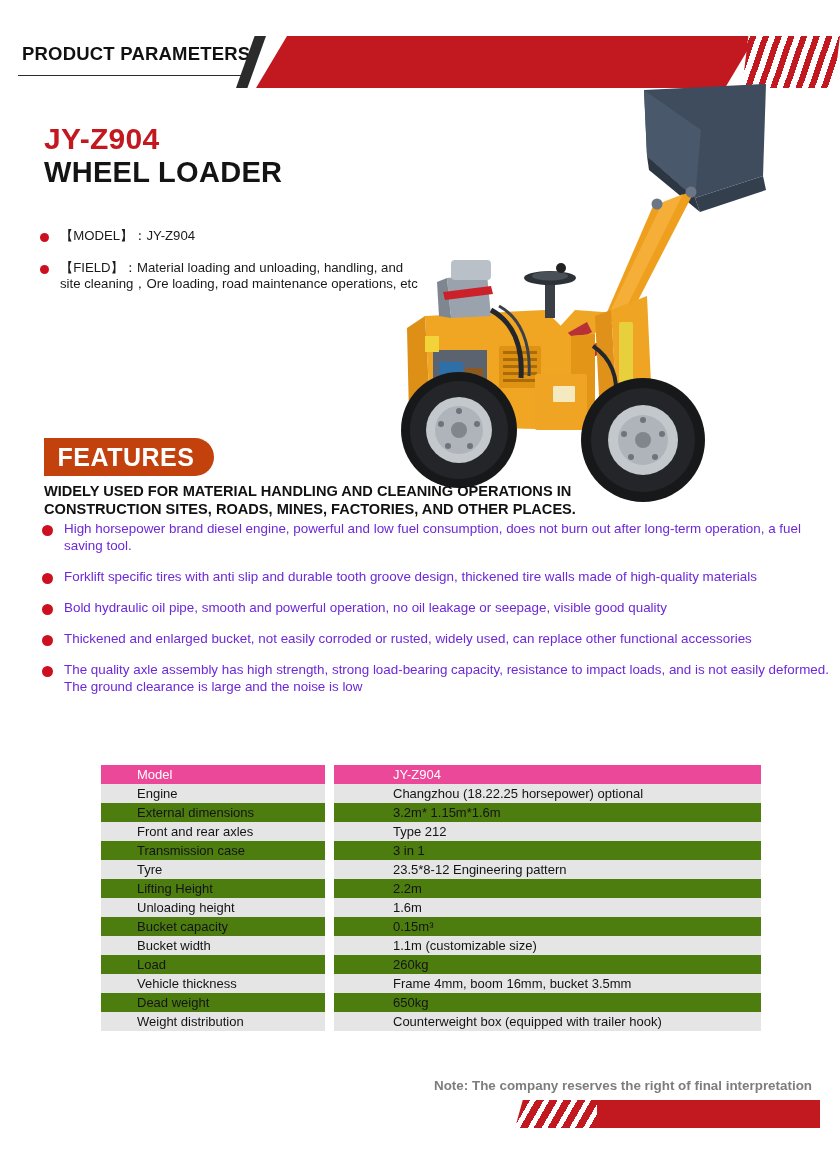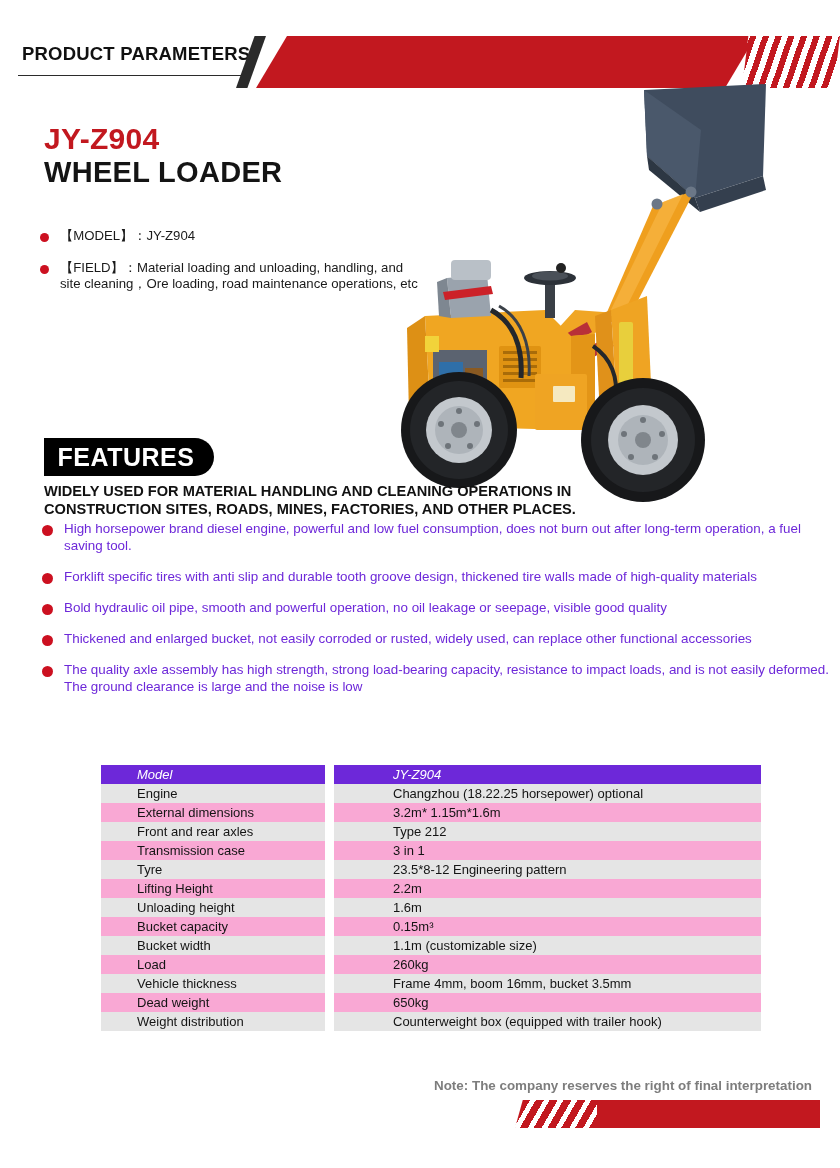--- a/index.html
+++ b/index.html
@@ -64,21 +64,21 @@
   .spec-item{position:relative;padding-left:20px;margin-bottom:15px;}
   .spec-item .dot{
     position:absolute;left:0;top:5px;width:9px;height:9px;border-radius:50%;
     background:#cc1020;
   }
   .spec-text{font-size:13.2px;line-height:16.5px;color:#1a1a1a;}
 
   
   .features-badge{
     position:absolute;left:44px;top:438px;width:170px;height:38px;
-    background:#000000;
+    background:#c2410c;
     border-radius:0 20px 20px 0;
   }
   .features-badge span{
     position:absolute;inset:0;display:flex;align-items:center;justify-content:center;
     color:#fff;font-size:25px;font-weight:bold;letter-spacing:.5px;
     padding-right:6px;
   }
 
   .features-sub{
     position:absolute;left:44px;top:483px;width:640px;
@@ -101,23 +101,23 @@
     width:224px;height:19px;display:flex;align-items:center;
     padding-left:36px;box-sizing:border-box;
     font-size:13px;color:#141414;
   }
   .cell-gap{width:9px;height:19px;background:#ffffff;}
   .cell-v{
     width:427px;height:19px;display:flex;align-items:center;
     padding-left:59px;box-sizing:border-box;
     font-size:13px;color:#141414;
   }
-  .row.head .cell-l,.row.head .cell-v{background:#6d28d9;color:#fff;font-style:italic;}
+  .row.head .cell-l,.row.head .cell-v{background:#ec4899;color:#fff;}
   .row.alt .cell-l,.row.alt .cell-v{background:#e5e5e5;}
-  .row.plain .cell-l,.row.plain .cell-v{background:#f9a8d4;}
+  .row.plain .cell-l,.row.plain .cell-v{background:#4d7c0f;}
 
   
   .footer-note{
     position:absolute;right:28px;top:1078px;
     font-size:13.4px;color:#7d7d7d;white-space:nowrap;font-weight:bold;
   }
   .footer-bar{
     position:absolute;left:515px;top:1100px;width:305px;height:28px;
     background:#c2181f;
     clip-path:polygon(9.5% 0,100% 0,100% 100%,0% 100%);

